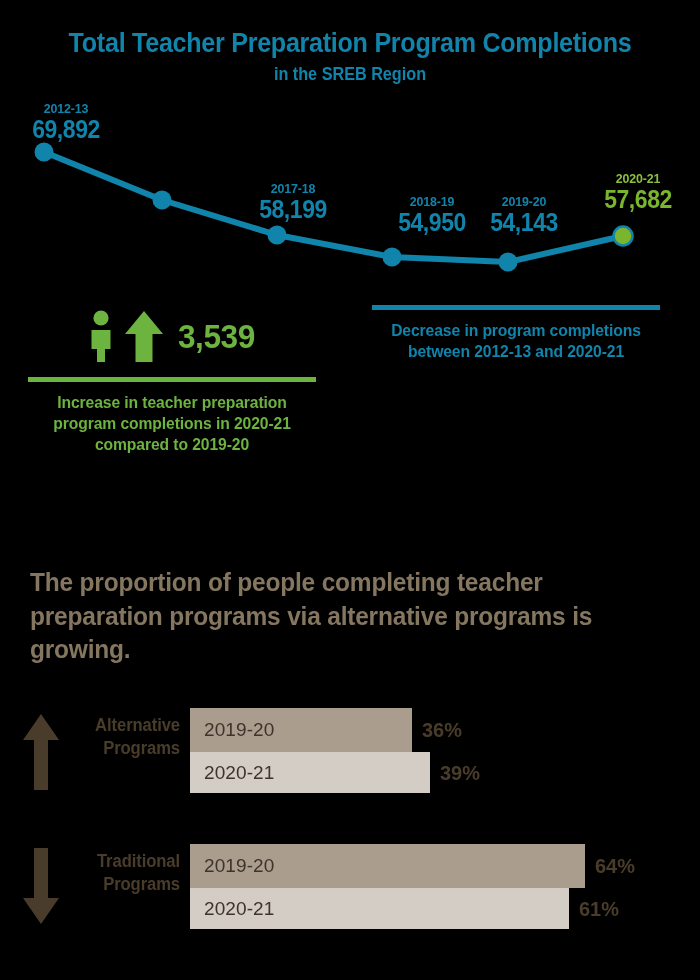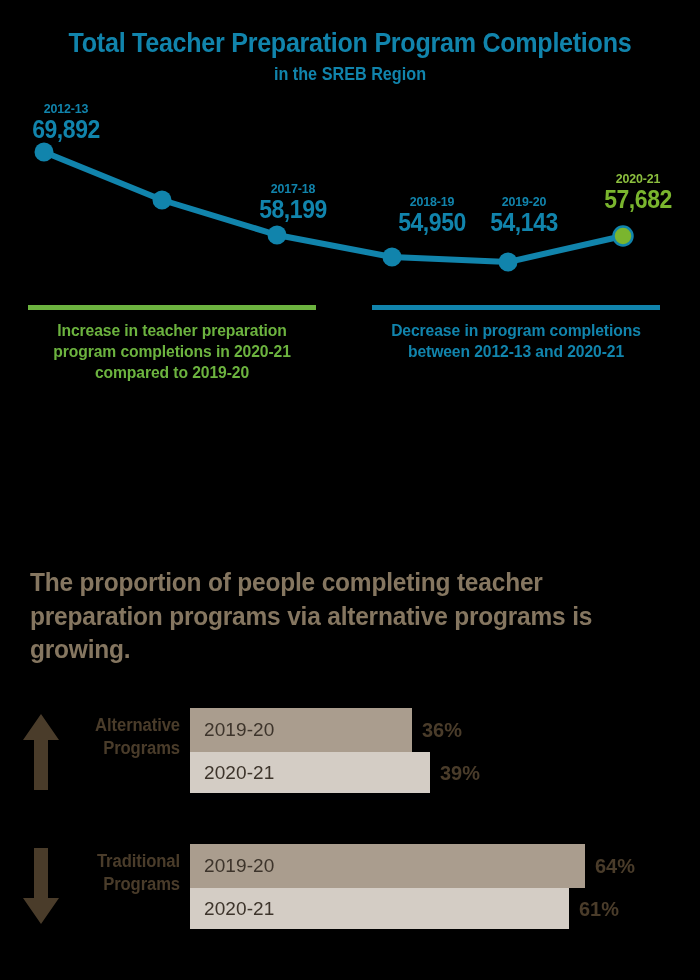--- a/index.html
+++ b/index.html
@@ -255,20 +255,32 @@
       <div class="pt-value">54,143</div>
     </div>
 
     <div class="pt-label" style="left:638px; top:82px;">
       <div class="pt-year green">2020-21</div>
       <div class="pt-value green">57,682</div>
     </div>
   </div>
 
   <div class="stat left">
+    <div class="stat-top">
+      <svg width="34" height="52" viewBox="0 0 34 52">
+        <circle cx="17" cy="8" r="7.6" fill="#6cb33f"></circle>
+        <path d="M7.5 20 h19 v19 h-5.5 v13 h-8 v-13 h-5.5 z" fill="#6cb33f"></path>
+      </svg>
+      <svg width="40" height="52" viewBox="0 0 40 52">
+        <path d="M20 1 L39 24 H28.5 V52 H11.5 V24 H1 Z" fill="#6cb33f"></path>
+      </svg>
+      <div class="stat-numwrap">
+        <div class="stat-number green">3,539</div>
+      </div>
+    </div>
     <div class="stat-rule green"></div>
     <div class="stat-caption green">Increase in teacher preparation program completions in 2020-21 compared to 2019-20</div>
   </div>
 
   <div class="stat right">
     <div class="stat-rule blue"></div>
     <div class="stat-caption blue">Decrease in program completions between 2012-13 and 2020-21</div>
   </div>
 
   <div class="headline">The proportion of people completing teacher preparation programs via alternative programs is growing.</div>

